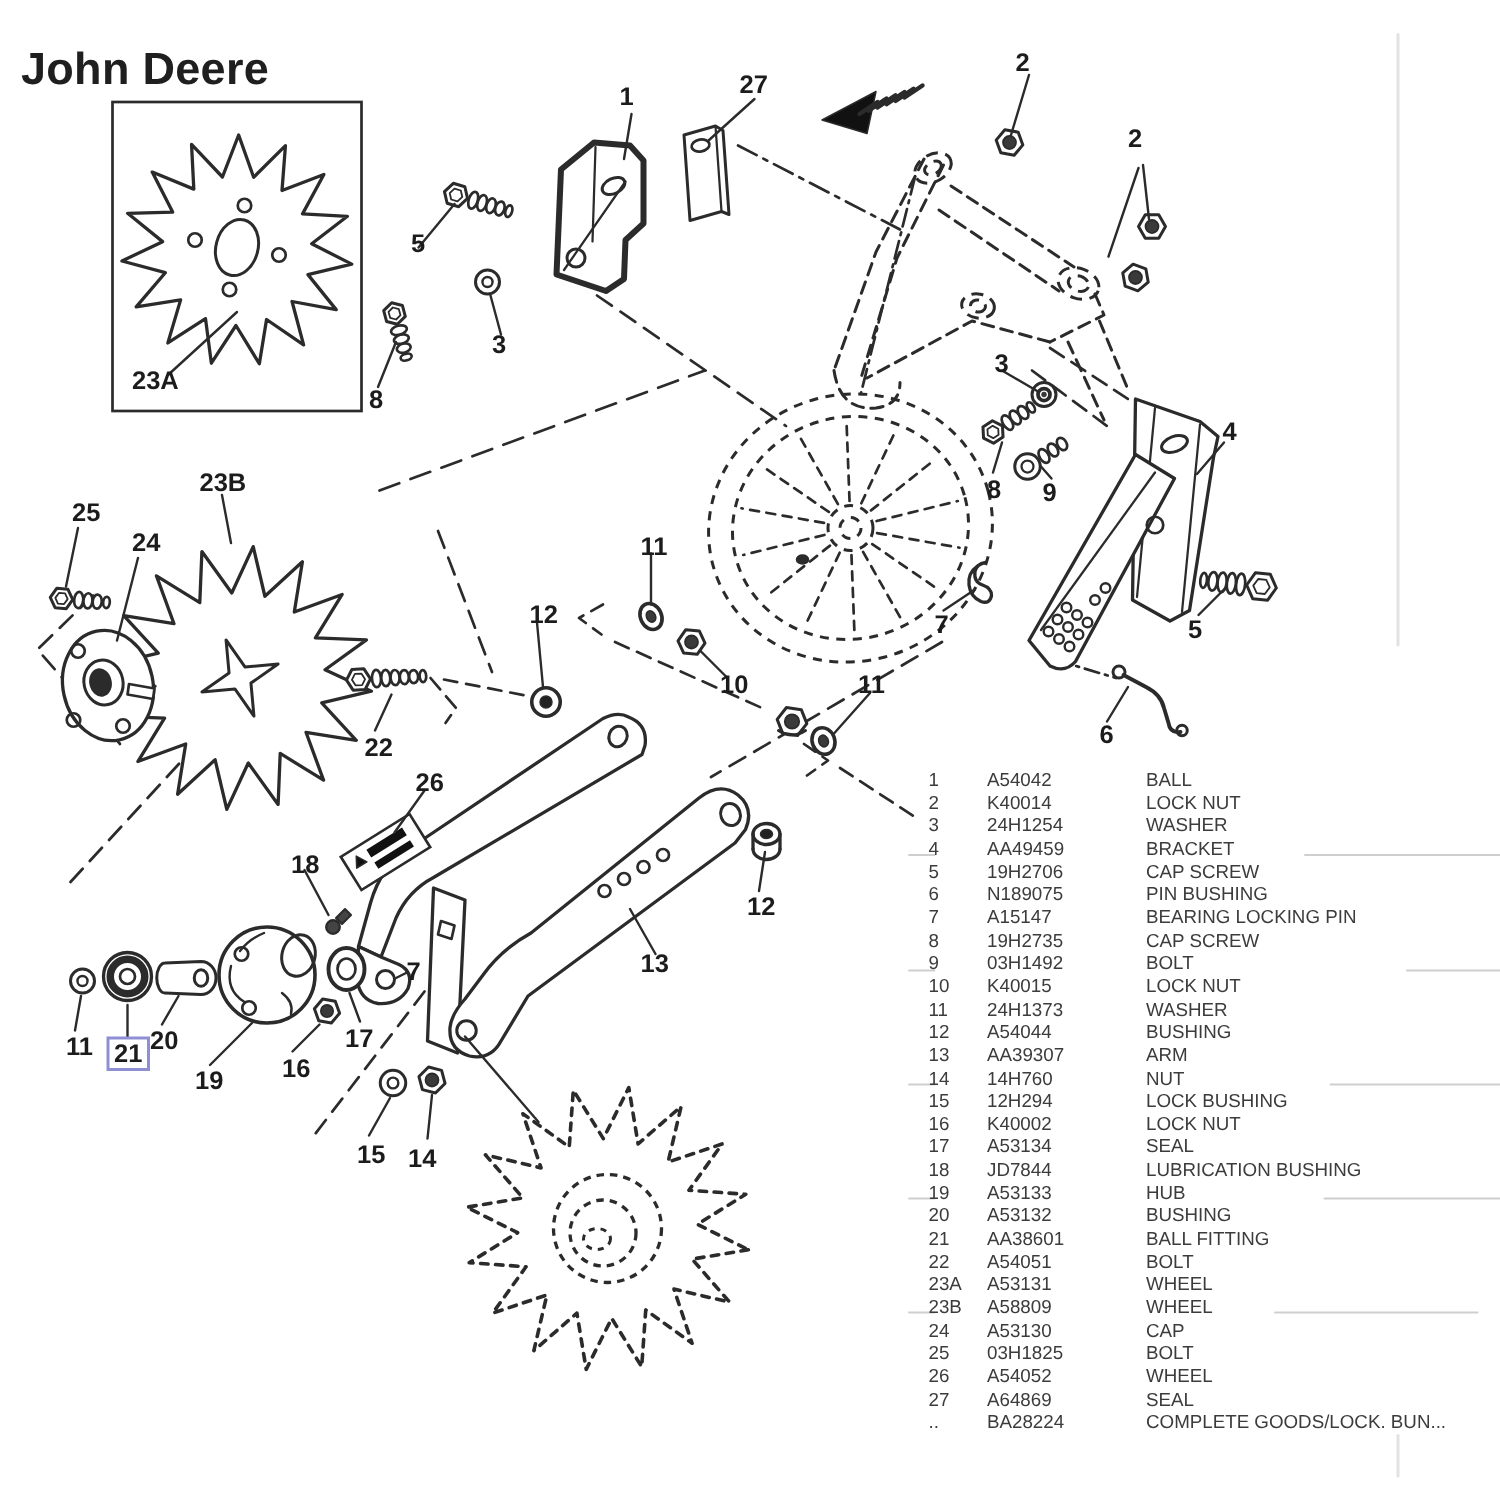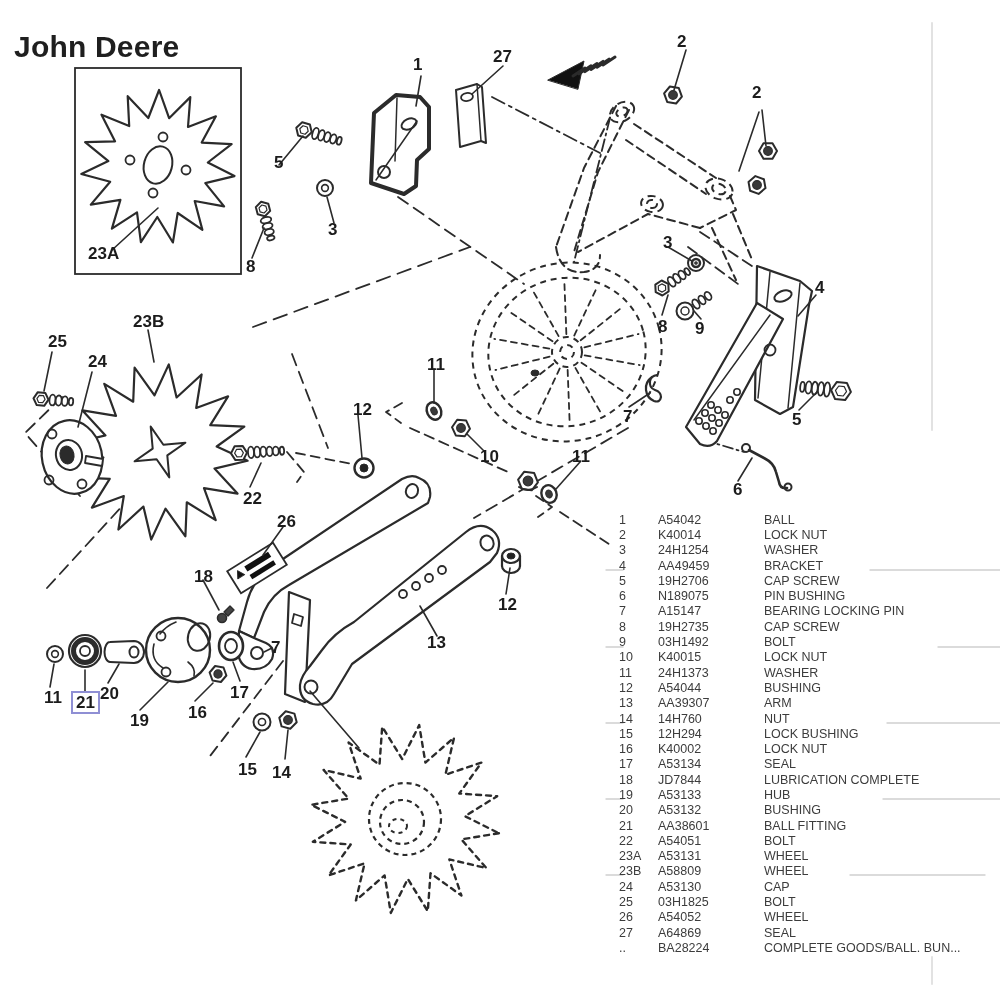--- a/index.html
+++ b/index.html
@@ -465,21 +465,21 @@
       <span class="c-desc">LOCK NUT</span>
     </div>
     <div class="prow">
       <span class="c-key">17</span>
       <span class="c-num">A53134</span>
       <span class="c-desc">SEAL</span>
     </div>
     <div class="prow">
       <span class="c-key">18</span>
       <span class="c-num">JD7844</span>
-      <span class="c-desc">LUBRICATION COMPLETE</span>
+      <span class="c-desc">LUBRICATION BUSHING</span>
     </div>
     <div class="prow">
       <span class="c-key">19</span>
       <span class="c-num">A53133</span>
       <span class="c-desc">HUB</span>
     </div>
     <div class="prow">
       <span class="c-key">20</span>
       <span class="c-num">A53132</span>
       <span class="c-desc">BUSHING</span>
@@ -520,15 +520,15 @@
       <span class="c-desc">WHEEL</span>
     </div>
     <div class="prow">
       <span class="c-key">27</span>
       <span class="c-num">A64869</span>
       <span class="c-desc">SEAL</span>
     </div>
     <div class="prow">
       <span class="c-key">..</span>
       <span class="c-num">BA28224</span>
-      <span class="c-desc">COMPLETE GOODS/BALL. BUN...</span>
+      <span class="c-desc">COMPLETE GOODS/LOCK. BUN...</span>
     </div>
   </div>
 
 </body></html>

